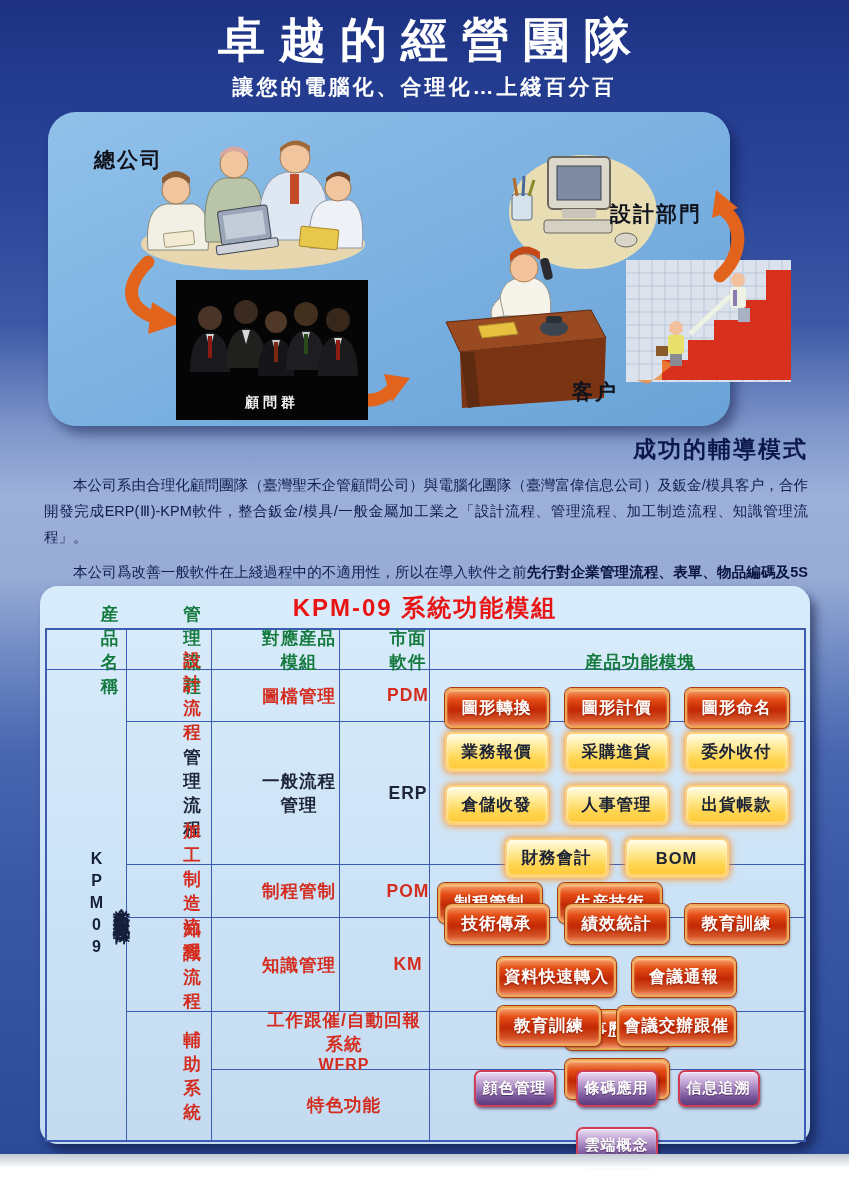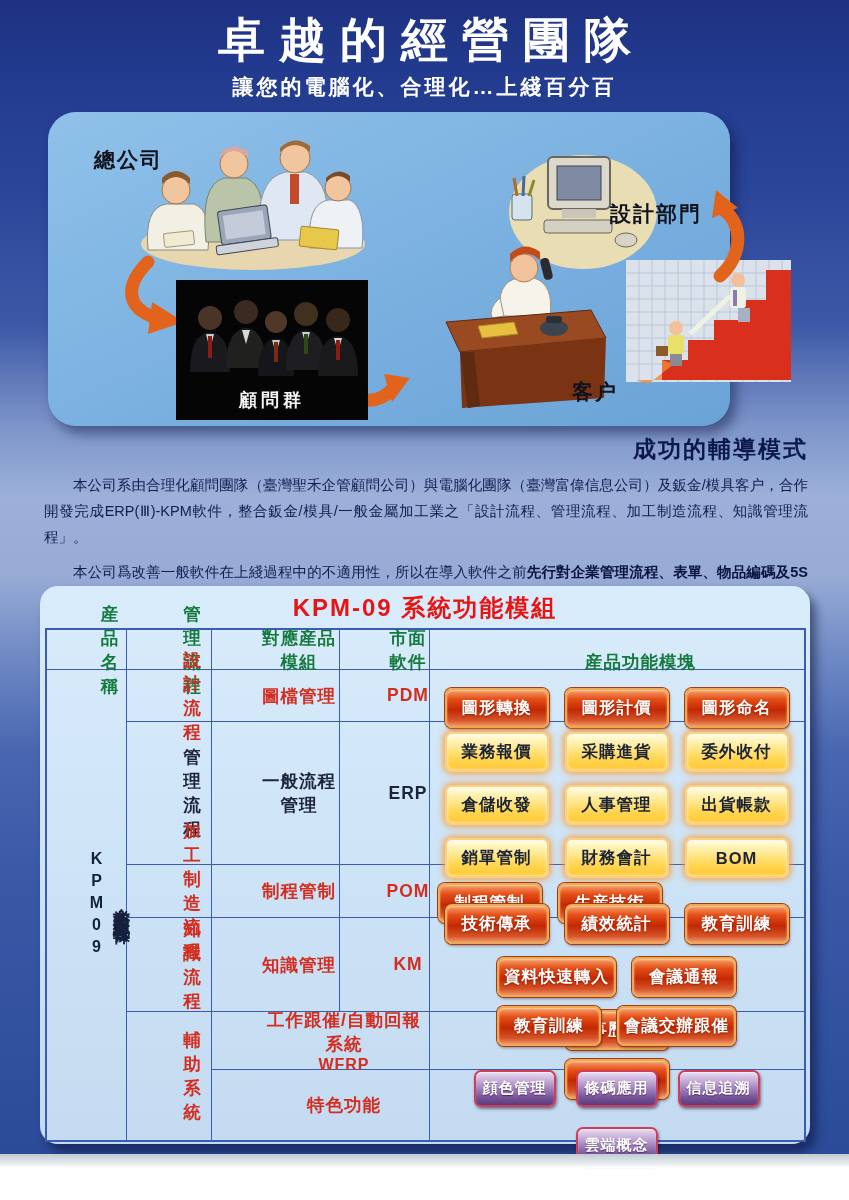--- a/index.html
+++ b/index.html
@@ -17,21 +17,21 @@
   .illus-panel{position:absolute;left:48px;top:112px;width:682px;height:314px;border-radius:28px;
     background:linear-gradient(155deg,#8fc1e9 0%,#7ab0e0 55%,#6aa3d6 100%);
     box-shadow:6px 8px 12px rgba(8,16,60,.45);}
   .illus-panel svg{position:absolute;left:0;top:0;}
   .illus-label{position:absolute;font-size:21px;font-weight:700;color:#10131c;letter-spacing:2px;}
   .lbl-hq{left:46px;top:34px;}
   .lbl-design{left:562px;top:88px;}
   .lbl-customer{left:524px;top:266px;}
   .consult-box{position:absolute;left:128px;top:168px;width:192px;height:140px;background:#030303;}
   .consult-box svg{position:absolute;left:0;top:0;}
-  .lbl-consult{position:absolute;left:0;bottom:8px;width:100%;text-align:center;color:#f4f4f4;font-size:18px;font-weight:700;letter-spacing:4px;}
+  .lbl-consult{position:absolute;left:0;bottom:8px;width:100%;text-align:center;color:#f4f4f4;font-size:14px;font-weight:700;letter-spacing:4px;}
 
   
   .intro{position:absolute;left:44px;top:434px;width:764px;color:#121d50;}
   .intro h2{font-size:23px;font-weight:900;margin:0 0 8px 0;letter-spacing:2px;color:#0d184a;text-align:right;}
   .intro p{font-size:14.5px;line-height:1.78;margin:0 0 10px 0;text-indent:2em;text-align:justify;font-weight:500;}
   .intro b{font-weight:900;color:#0a1340;}
 
   
   .table-panel{position:absolute;left:40px;top:586px;width:770px;height:558px;border-radius:18px;
     background:linear-gradient(180deg,#d9ecfb 0%,#cbe2f6 60%,#c3daf0 100%);
@@ -247,21 +247,20 @@
       <div class="cell blktxt" style="grid-column:2;grid-row:3">管理流程</div>
       <div class="cell blktxt" style="grid-column:3;grid-row:3">一般流程管理</div>
       <div class="cell blktxt" style="grid-column:4;grid-row:3">ERP</div>
       <div class="cell btns lc" style="grid-column:5;grid-row:3">
         <span class="btn btn-yellow">業務報價</span>
         <span class="btn btn-yellow">采購進貨</span>
         <span class="btn btn-yellow">委外收付</span>
         <span class="btn btn-yellow">倉儲收發</span>
         <span class="btn btn-yellow">人事管理</span>
         <span class="btn btn-yellow">出貨帳款</span>
-        <span class="btn btn-yellow">銷單管制</span>
         <span class="btn btn-yellow">財務會計</span>
         <span class="btn btn-yellow">BOM</span>
       </div>
 
       <div class="cell redtxt" style="grid-column:2;grid-row:4">加工制造流程</div>
       <div class="cell redtxt" style="grid-column:3;grid-row:4">制程管制</div>
       <div class="cell redtxt" style="grid-column:4;grid-row:4">POM</div>
       <div class="cell btns lc" style="grid-column:5;grid-row:4;justify-content:flex-start">
         <span class="btn btn-red">制程管制</span>
         <span class="btn btn-red">生産技術</span>

